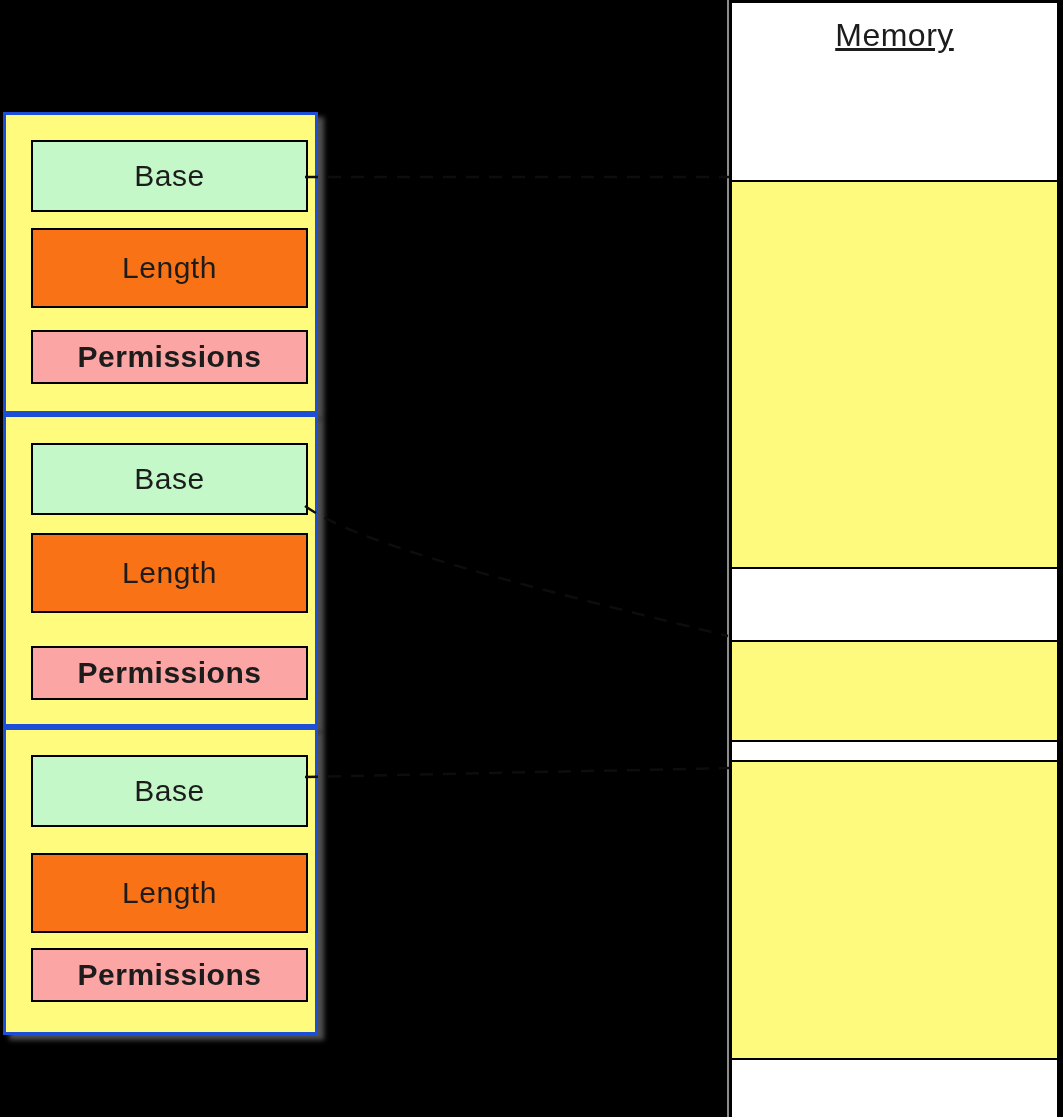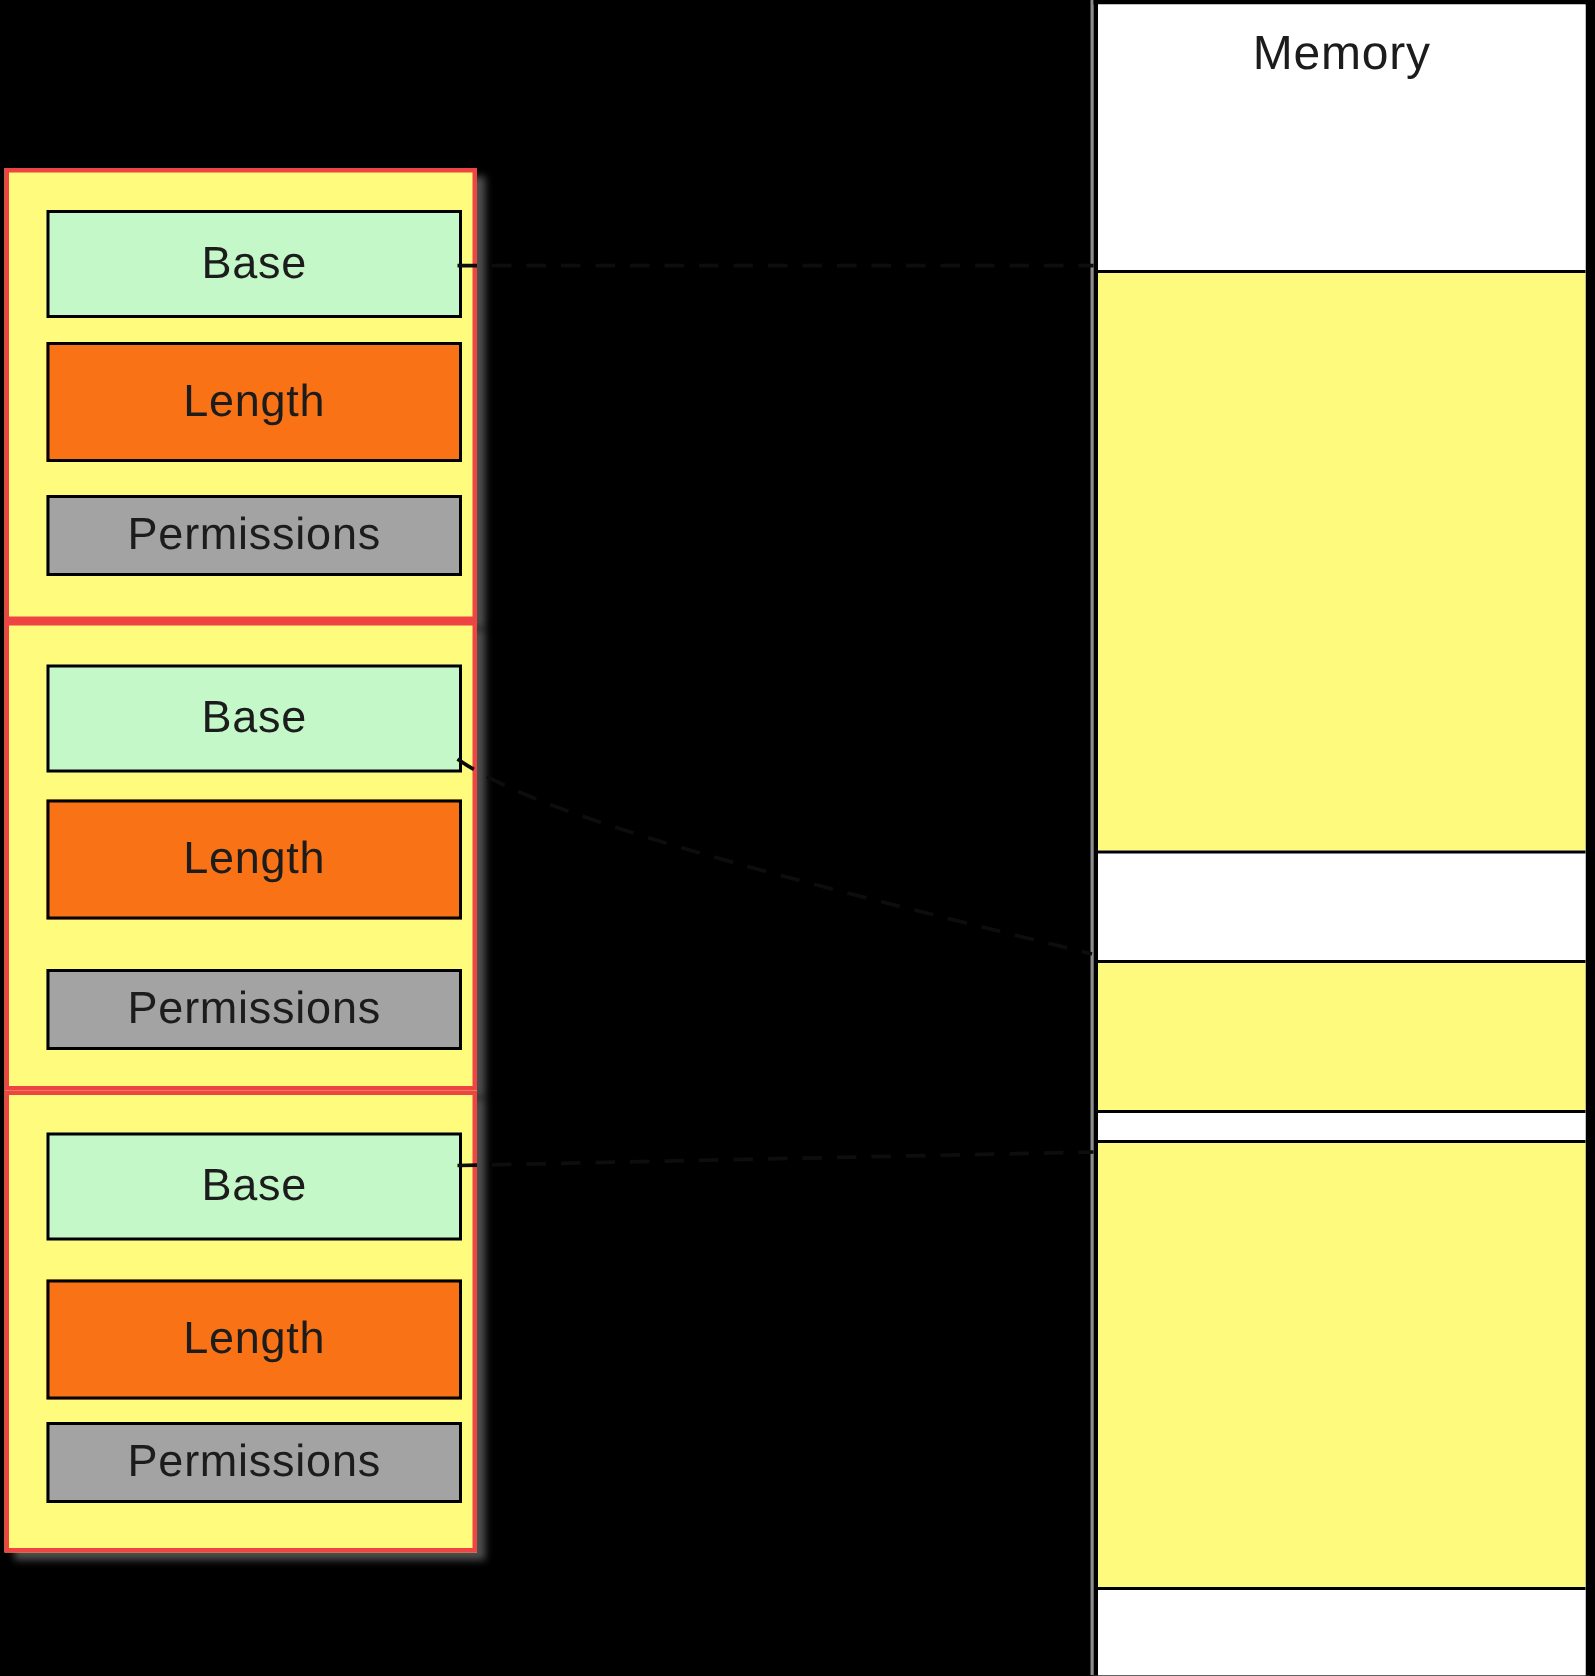--- a/index.html
+++ b/index.html
@@ -10,39 +10,39 @@
     overflow:hidden;
     font-family:"Liberation Sans", sans-serif;
     color:#1c1c1c;
   }
   
   .seg-group{
     position:absolute;
     left:3px;
     width:309px;
     background:#FFFB7D;
-    border:3px solid #ef4444;
+    border:3px solid #1d4ed8;
     box-shadow:6px 5px 5px rgba(145,145,145,0.55);
     box-sizing:content-box;
   }
   .g1{top:112px;height:296px;}
   .g2{top:414px;height:307px;}
   .g3{top:727px;height:302px;}
   .reg-box{
     position:absolute;
     left:25px;
     width:273px;
     border:2px solid #000;
     display:flex;align-items:center;justify-content:center;
     font-size:30px;
     letter-spacing:0.5px;
   }
   .reg-base{background:#C5F8C9;height:68px;}
   .reg-length{background:#f97316;height:76px;}
-  .reg-perms{background:#a3a3a3;height:50px;}
+  .reg-perms{background:#fca5a5;height:50px;font-weight:bold;}
   .g1 .reg-base{top:25px;}  .g1 .reg-length{top:113px;} .g1 .reg-perms{top:215px;}
   .g2 .reg-base{top:26px;}  .g2 .reg-length{top:116px;} .g2 .reg-perms{top:229px;}
   .g3 .reg-base{top:25px;}  .g3 .reg-length{top:123px;} .g3 .reg-perms{top:218px;}
   
   .memory-col{
     position:absolute;
     left:729px;top:0;
     width:331px;height:1117px;
     box-sizing:border-box;
     border:3px solid #000;
@@ -50,21 +50,21 @@
     background:#fff;
     box-shadow:-2px 0 0 #8c8c8c;
     display:flex;flex-direction:column;
   }
   .mem-section{
     width:100%;
     box-sizing:border-box;
     border-top:2px solid #000;
     flex:0 0 auto;
   }
-  .mem-section:first-child{border-top:none;}
+  .mem-section:first-child{border-top:none;text-decoration:underline;}
   .mem-free{background:#FFFFFF;}
   .mem-segment{background:#FDFA7E;}
   .mem-title{
     text-align:center;
     padding-top:14px;
     font-size:32px;
     letter-spacing:0.5px;
   }
   
   .connector-svg{

